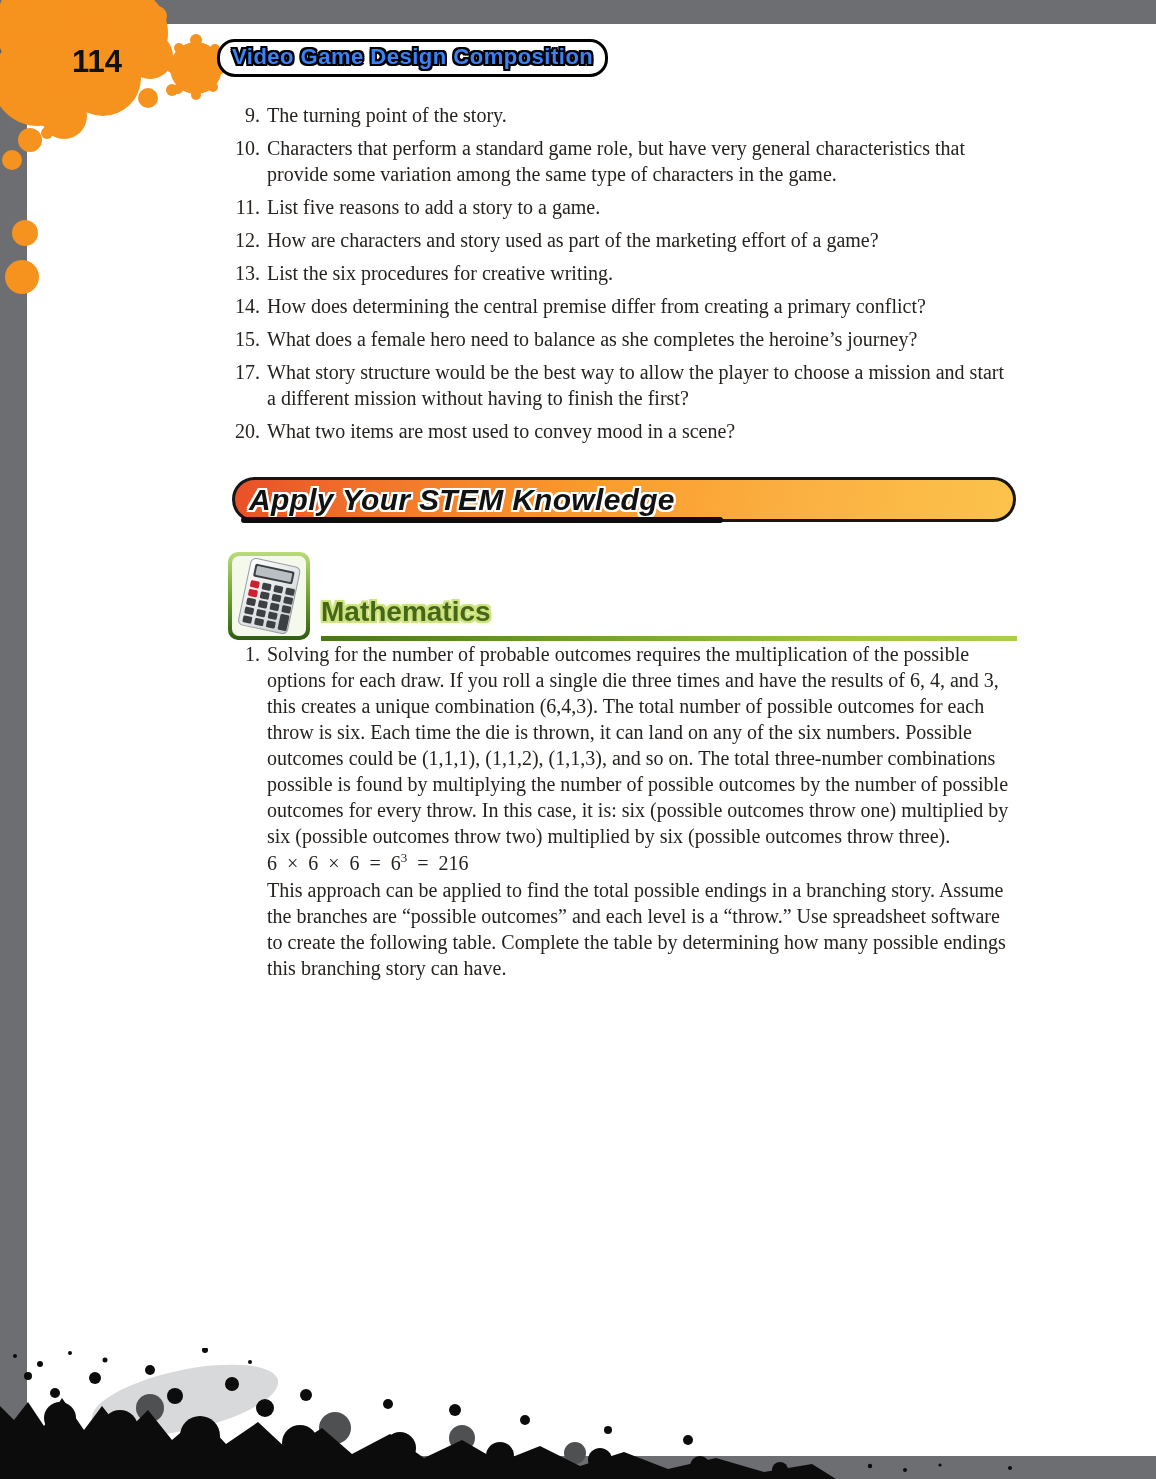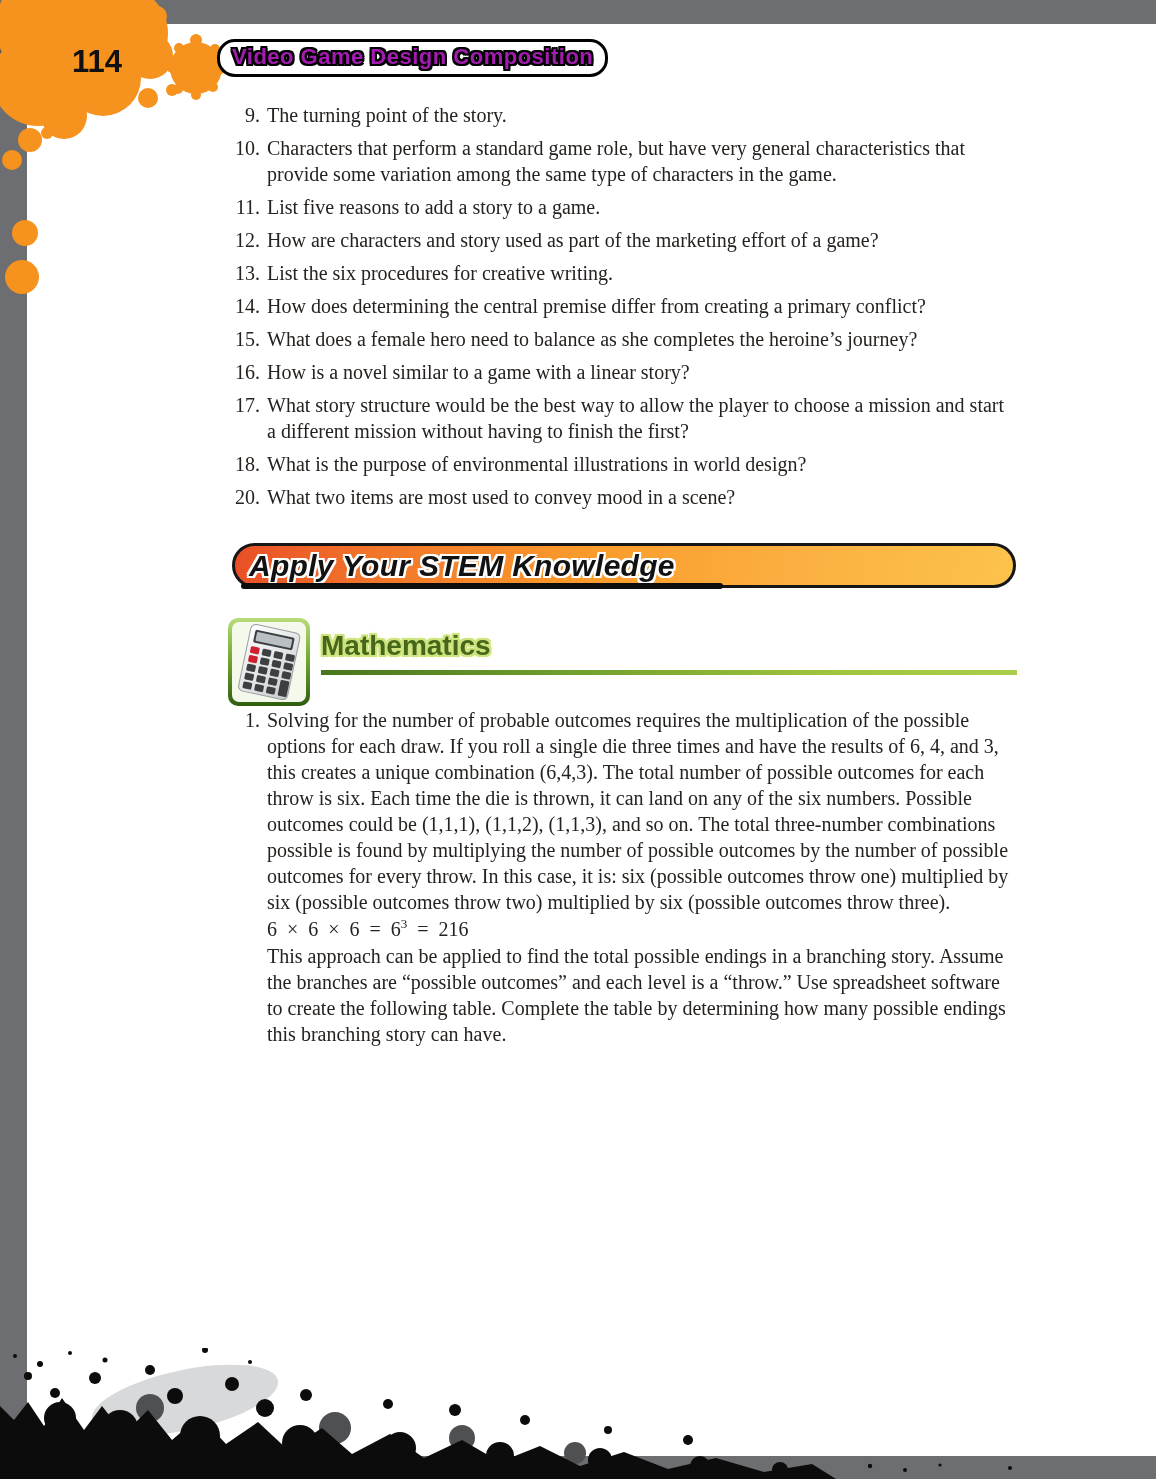--- a/index.html
+++ b/index.html
@@ -28,21 +28,21 @@
   }
   .badge{
     position:absolute;top:39px;left:217px;z-index:4;
     background:#ffffff;border:3px solid #000;border-radius:18px;
     padding:2px 12px 4px 12px;
     box-shadow:0 0 0 1px #fff inset;
   }
   .badge-text{
     font-family:"Liberation Sans","DejaVu Sans",sans-serif;
     font-weight:bold;font-size:22px;letter-spacing:0.5px;
-    color:#a21caf;
+    color:#3b82f6;
     text-shadow:-2px -2px 0 #000,2px -2px 0 #000,-2px 2px 0 #000,2px 2px 0 #000,
                 -2px 0 0 #000,2px 0 0 #000,0 -2px 0 #000,0 2px 0 #000;
     white-space:nowrap;
   }
 
   .content{
     position:absolute;left:227px;top:102px;width:790px;z-index:4;
     font-size:20px;line-height:26px;
   }
   ol.qlist{list-style:none;margin:0;padding:0;}
@@ -65,21 +65,21 @@
   }
   .stem-banner-text{
     font-family:"Liberation Sans","DejaVu Sans",sans-serif;
     font-weight:bold;font-size:30px;letter-spacing:0.3px;
     padding-left:14px;color:#121212;white-space:nowrap;
     text-shadow:-2px -2px 0 #fff,2px -2px 0 #fff,-2px 2px 0 #fff,2px 2px 0 #fff,
                 -2px 0 0 #fff,2px 0 0 #fff,0 -2px 0 #fff,0 2px 0 #fff;
   }
 
   
-  .math-header{display:flex;margin-top:29px;align-items:flex-start;}
+  .math-header{display:flex;margin-top:29px;align-items:flex-end;}
   .calc-box{flex:0 0 84px;height:90px;}
   .math-title-col{flex:1 1 auto;margin-left:10px;padding-top:16px;}
   .math-title{
     font-family:"Liberation Sans","DejaVu Sans",sans-serif;
     font-weight:bold;font-size:28px;color:#46661b;
     text-shadow:-2px -2px 0 #cde47c,2px -2px 0 #cde47c,-2px 2px 0 #cde47c,2px 2px 0 #cde47c,
                 -2px 0 0 #cde47c,2px 0 0 #cde47c,0 -2px 0 #cde47c,0 2px 0 #cde47c,0 0 6px #dcec96;
   }
   .green-rule{margin-top:9px;height:5px;width:100%;
     background:linear-gradient(to right,#49751d 0%,#76a32e 40%,#a2c53e 75%,#aace4a 100%);}
@@ -168,30 +168,22 @@
       </li>
       <li>
         <span class="num">14.</span>
         <span class="txt">How does determining the central premise differ from creating a primary conflict?</span>
       </li>
       <li>
         <span class="num">15.</span>
         <span class="txt">What does a female hero need to balance as she completes the heroine’s journey?</span>
       </li>
       <li>
-        <span class="num">16.</span>
-        <span class="txt">How is a novel similar to a game with a linear story?</span>
-      </li>
-      <li>
         <span class="num">17.</span>
         <span class="txt">What story structure would be the best way to allow the player to choose a mission and start a different mission without having to finish the first?</span>
-      </li>
-      <li>
-        <span class="num">18.</span>
-        <span class="txt">What is the purpose of environmental illustrations in world design?</span>
       </li>
       <li>
         <span class="num">20.</span>
         <span class="txt">What two items are most used to convey mood in a scene?</span>
       </li>
     </ol>
 
     <div class="stem-banner">
       <span class="stem-banner-text">Apply Your STEM Knowledge</span>
     </div>

